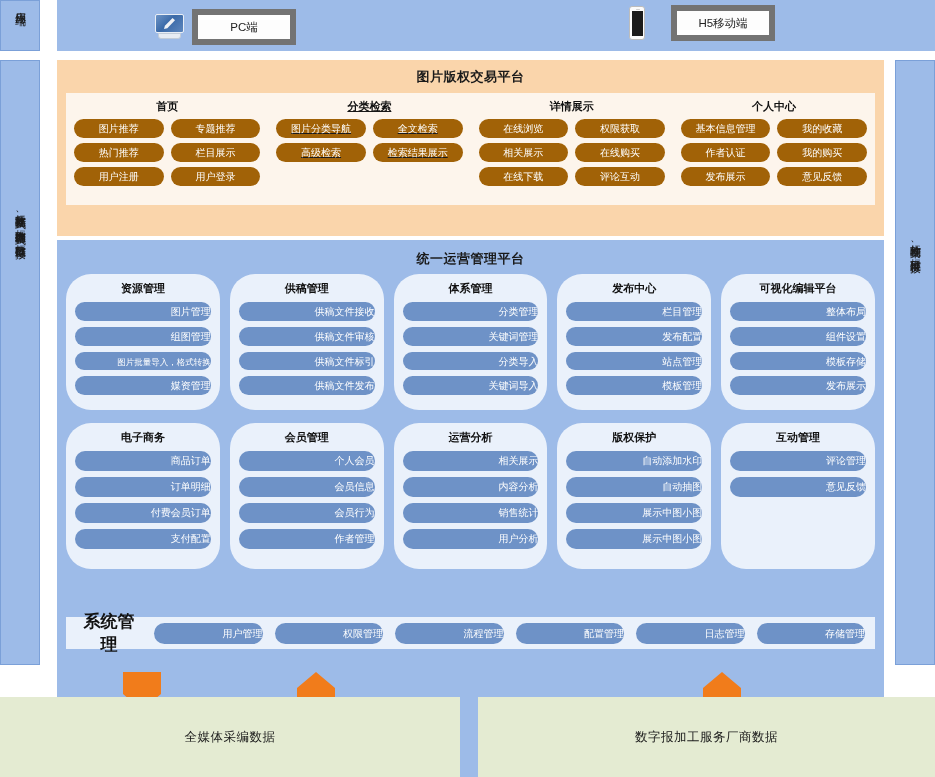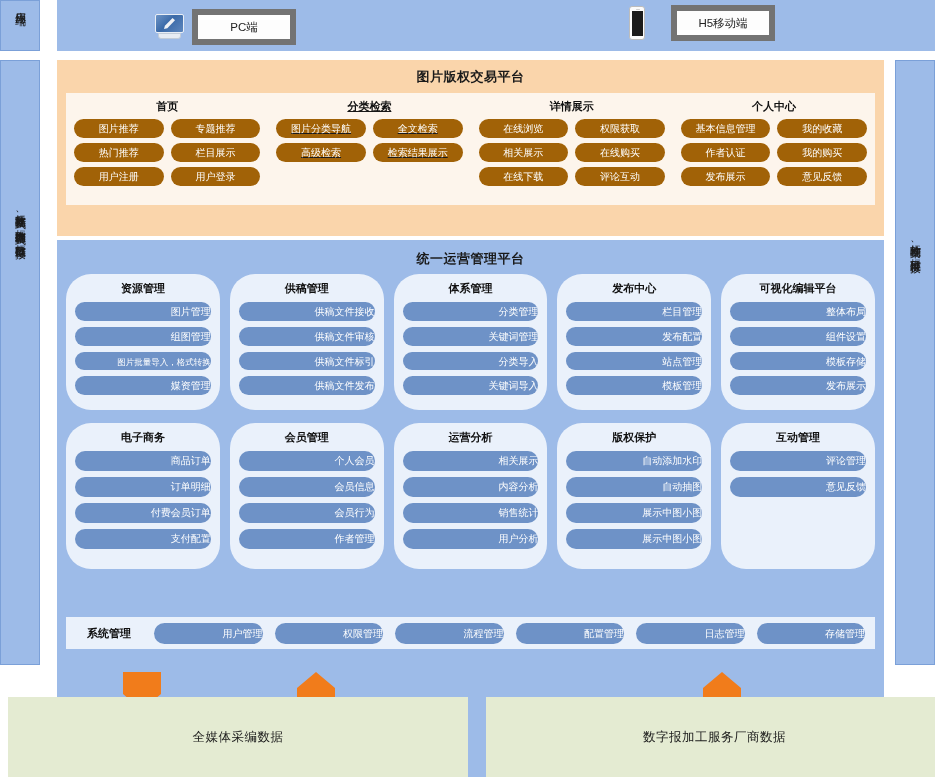--- a/index.html
+++ b/index.html
@@ -104,33 +104,33 @@
   }
   .bcard.r1{height:136px;}
   .bcard.r2{height:146px;}
 
   
   #system-strip{
     position:absolute;left:66px;top:617px;width:809px;height:32px;
     background:#eaf1fb;display:flex;align-items:center;gap:12px;
     padding:0 10px;box-sizing:border-box;
   }
-  #system-strip .sys-label{font-weight:bold;font-size:11px;width:66px;text-align:center;color:#111;}
+  #system-strip .sys-label{font-weight:bold;font-size:17px;width:66px;text-align:center;color:#111;}
   #system-strip .pill-b{flex:1;margin-bottom:0;height:21px;line-height:21px;border-radius:11px;}
 
   
   .arrow{position:absolute;width:38px;height:38px;background:#f17c1b;border:1px solid #c45f0c;box-sizing:border-box;}
   .arrow.down{clip-path:polygon(0 0,100% 0,100% 58%,50% 100%,0 58%);border:none;background:#f17c1b;}
   .arrow.up{clip-path:polygon(50% 0,100% 42%,100% 100%,0 100%,0 42%);border:none;background:#f17c1b;}
 
   
   .data-source{
     position:absolute;height:80px;background:#e4ebd2;
     display:flex;align-items:center;justify-content:center;
-    font-size:12.5px;color:#1a1a1a;letter-spacing:.5px;box-sizing:border-box;margin-left:8px;
+    font-size:12.5px;color:#1a1a1a;letter-spacing:.5px;box-sizing:border-box;
   }
 </style>
 </head>
 <body>
 
 <div class="side-rail" id="rail-application-terminal" style="left:0px;top:0px;width:40px;height:51px;">
   <span class="vtext" style="writing-mode:vertical-rl;font-size:11px;line-height:1.05;padding-top:2px;height:48px;">应用终端</span>
 </div>
 
 <div class="side-rail small" id="rail-data-standards" style="left:0px;top:60px;width:40px;height:605px;">

